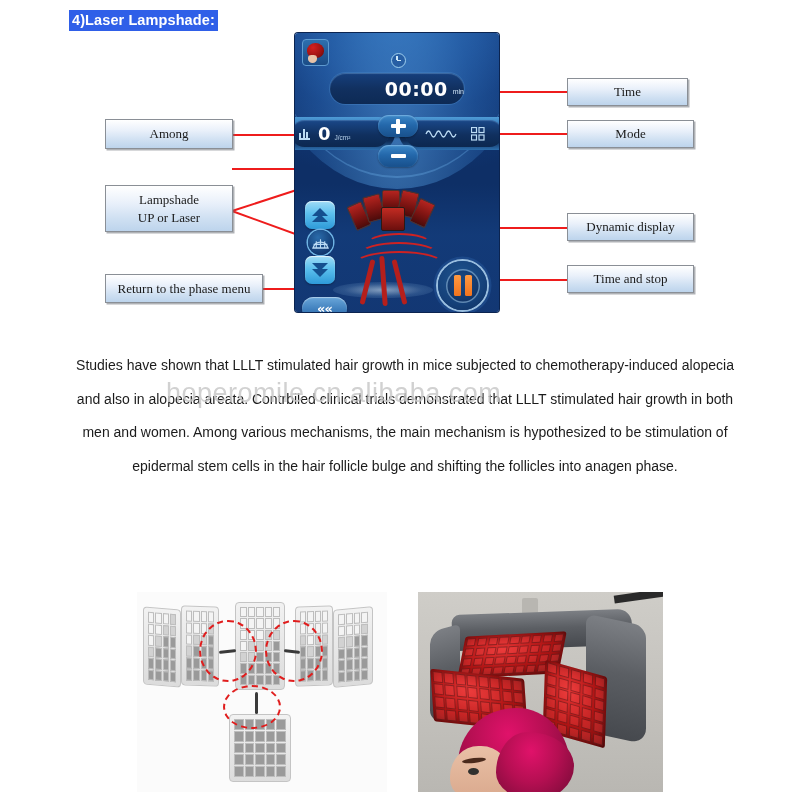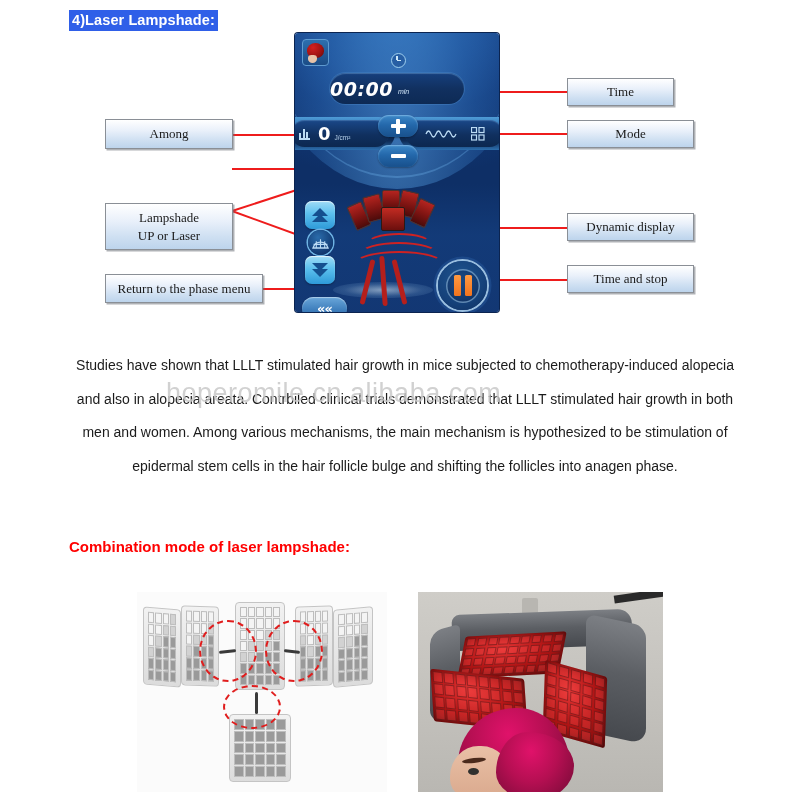--- a/index.html
+++ b/index.html
@@ -128,21 +128,21 @@
     content:""; position:absolute; left:5px; top:5.6px;
     width:3.6px; height:1.4px; background:#cfe9fa;
   }
 
   
   .pill {
     position:absolute;
     border-radius: 999px;
     background: linear-gradient(to bottom, #163f7d 0%, #11305f 52%, #0d2a55 100%);
     box-shadow: inset 0 1px 1px rgba(140,195,240,.35), 0 0 0 1px rgba(70,130,195,.45);
-    display:flex; align-items:center; justify-content:flex-start;font-style:italic;
+    display:flex; align-items:center; justify-content:flex-end;
   }
   .time-pill { left:35px; top:40px; width:134px; height:31px; }
   .time-val {
     color:#ffffff; font-size:19px; font-weight:bold;
     font-family:"DejaVu Sans", sans-serif; letter-spacing:0.5px;
   }
   .time-unit { color:#cfe4f6; font-size:7px; margin-left:5px; margin-top:6px; }
 
   
   .wing {
@@ -399,30 +399,30 @@
   <div class="arrow-r" style="left:303px; top:232px; transform:rotate(20deg);"></div>
 
   <div class="conn" style="left:262px; top:288px; width:48px;"></div>
   <div class="arrow-r" style="left:303px; top:284px;"></div>
 
   <div class="callout" style="left:105px; top:119px; width:128px; height:30px;">
     <span>Among</span>
   </div>
 
 
-  <div class="callout" style="left:105px; top:203px; width:128px; height:47px;">
+  <div class="callout" style="left:105px; top:185px; width:128px; height:47px;">
     <span>Lampshade</span>
     <span>UP or Laser</span>
   </div>
 
   <div class="callout" style="left:105px; top:274px; width:158px; height:29px;">
     <span>Return to the phase menu</span>
   </div>
 
-  <div class="callout" style="left:567px; top:78px; width:107px; height:28px;">
+  <div class="callout" style="left:567px; top:78px; width:121px; height:28px;">
     <span>Time</span>
   </div>
 
   <div class="callout" style="left:567px; top:213px; width:127px; height:28px;">
     <span>Dynamic display</span>
   </div>
 
   <div class="callout" style="left:567px; top:120px; width:127px; height:28px;">
     <span>Mode</span>
   </div>
@@ -533,21 +533,20 @@
     <div class="lamp-floor"></div>
 
     <div class="follicle" style="left:70px; top:226px; width:5px; height:46px; transform:rotate(14deg); border-radius:3px;"></div>
     <div class="follicle" style="left:86px; top:223px; width:5px; height:50px; transform:rotate(-4deg); border-radius:3px;"></div>
     <div class="follicle" style="left:102px; top:226px; width:5px; height:46px; transform:rotate(-14deg); border-radius:3px;"></div>
   </div>
 
   <div class="body-text">Studies have shown that LLLT stimulated hair growth in mice subjected to chemotherapy-induced alopecia and also in alopecia areata. Contrbiled clinical trials demonstrated that LLLT stimulated hair growth in both men and women. Among various mechanisms, the main mechanism is hypothesized to be stimulation of epidermal stem cells in the hair follicle bulge and shifting the follicles into anagen phase.</div>
   <div class="watermark">hoperomile.cn.alibaba.com</div>
 
-  <div class="red-heading">Combination mode of laser lampshade:</div>
 
   <div class="photo photo-left">
 
     <div class="panel" style="left:6px; top:16px; width:38px; height:78px; transform:skewY(5deg);">
       <div class="grid-cells" style="grid-template-columns:repeat(4,1fr); grid-template-rows:repeat(6,1fr);">
         <div class="cell lit"></div>
           <div class="cell lit"></div>
           <div class="cell lit"></div>
           <div class="cell"></div>
         <div class="cell lit"></div>

